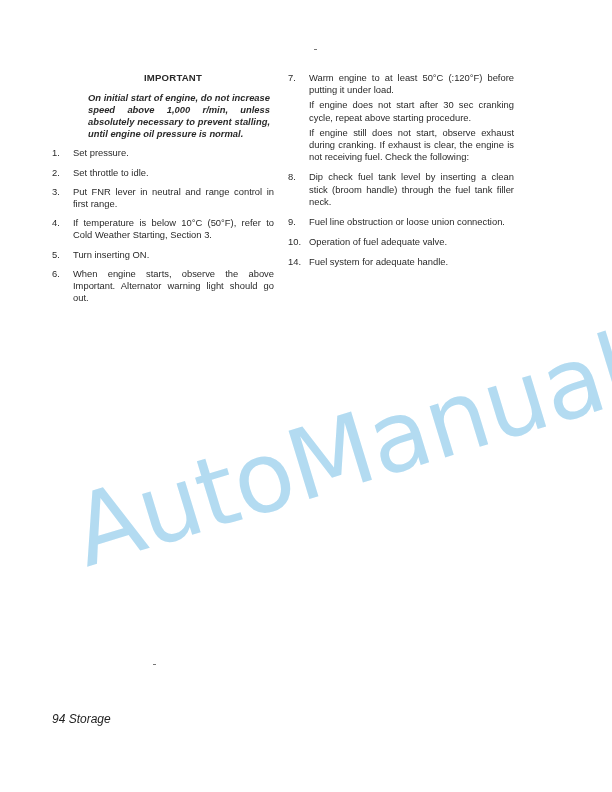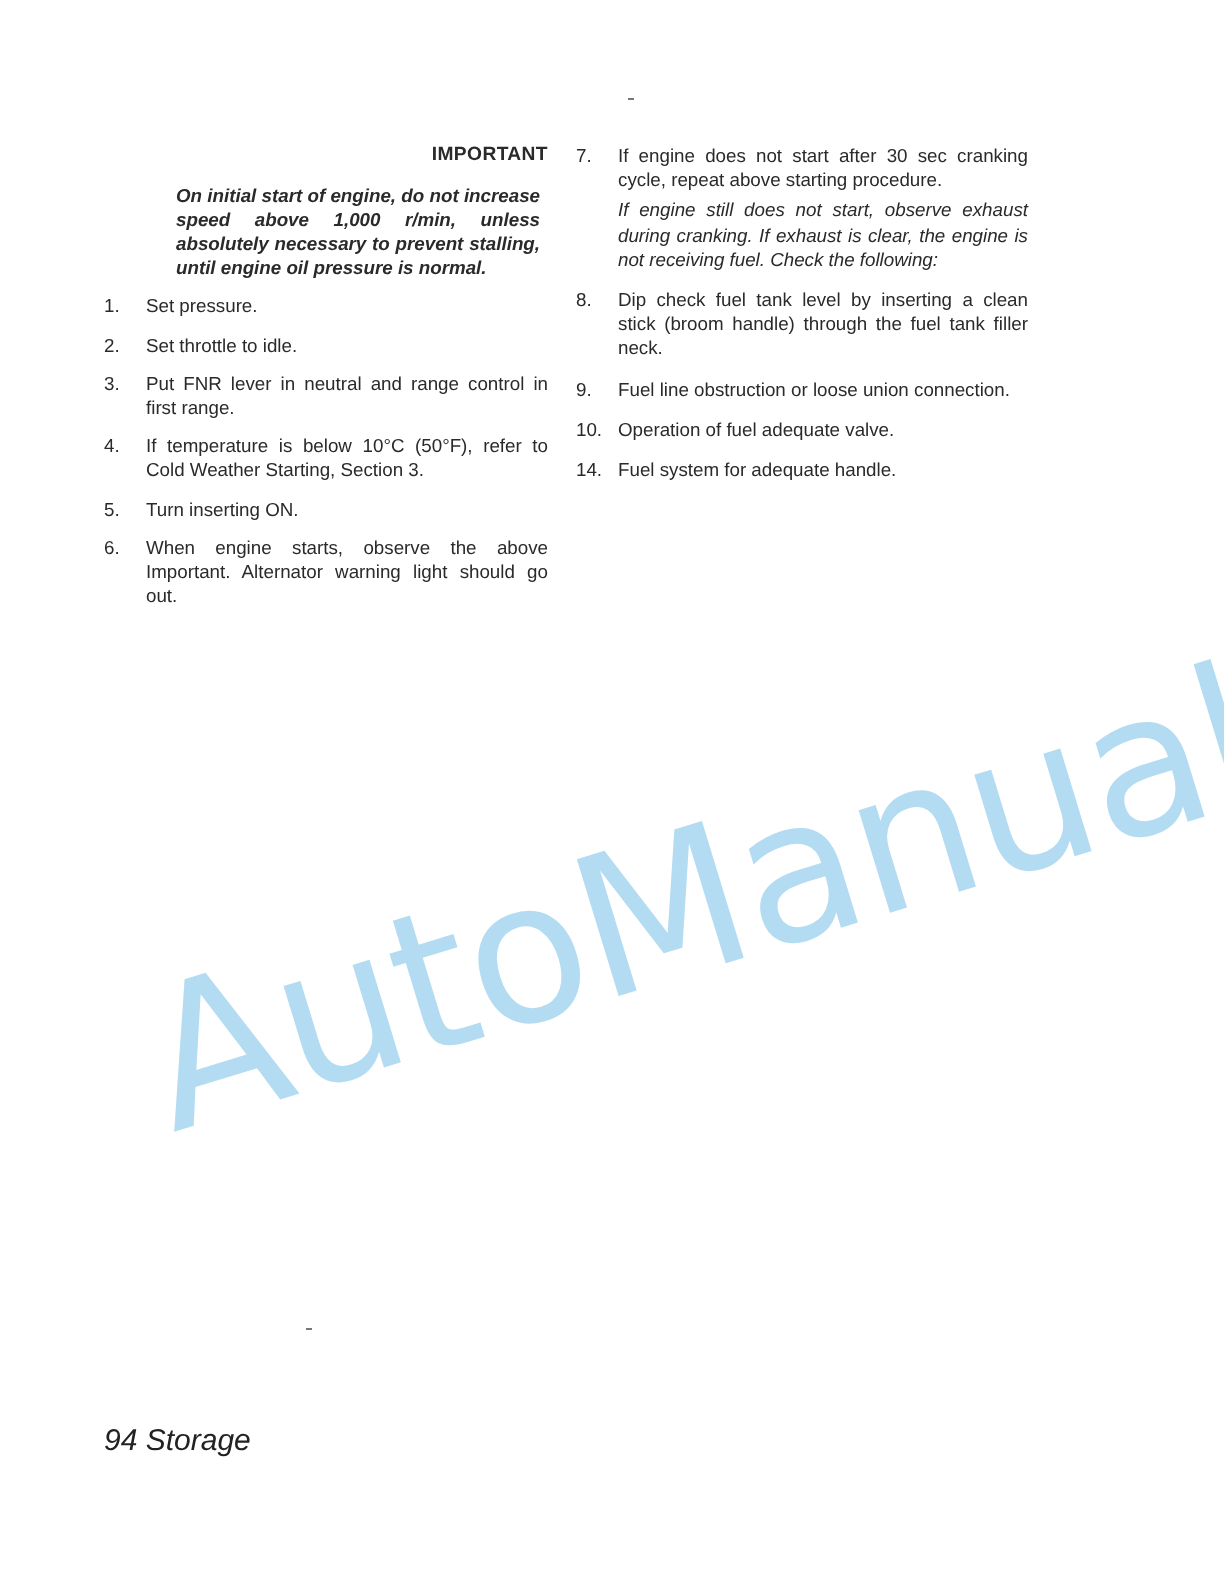--- a/index.html
+++ b/index.html
@@ -24,21 +24,21 @@
     .col {
       position: absolute;
       top: 72px;
       font-size: 9.4px;
       line-height: 12.2px;
     }
     .col-left { left: 52px; width: 222px; }
     .col-right { left: 288px; width: 226px; }
 
     .important-heading {
-      text-align: right;
+      text-align: center;
       font-weight: bold;
       font-size: 9.6px;
       letter-spacing: 0.2px;
       margin: 0 0 8px 0;
       padding-left: 20px;
     }
     .important-body {
       font-weight: bold;
       font-style: italic;
       text-align: justify;
@@ -55,30 +55,30 @@
       width: 21px;
       flex: 0 0 21px;
     }
     .step-text {
       flex: 1;
       text-align: justify;
     }
     .step-para {
       margin: 0;
     }
-    .step-para + .step-para { margin-top: 3px; font-style: italic; }
+    .step-para + .step-para { margin-top: 3px; }
 
     .col-right .step { margin-bottom: 8px; }
 
     .footer {
       position: absolute;
       left: 52px;
       top: 712px;
       font-style: italic;
-      font-size: 15px;
+      font-size: 12px;
       color: #222;
     }
     .speck {
       position: absolute;
       width: 3px; height: 1px;
       background: #777;
     }
     .watermark {
       position: absolute;
       left: 88px;
@@ -131,20 +131,21 @@
     <div class="step">
       <span class="step-num">6.</span>
       <span class="step-text">When engine starts, observe the above Important. Alternator warning light should go out.</span>
     </div>
   </div>
 
   <div class="col col-right">
     <div class="step">
       <span class="step-num">7.</span>
       <div class="step-text">
+        <p class="step-para">Warm engine to at least 50°C (:120°F) before putting it under load.</p>
         <p class="step-para">If engine does not start after 30 sec cranking cycle, repeat above starting procedure.</p>
         <p class="step-para">If engine still does not start, observe exhaust during cranking. If exhaust is clear, the engine is not receiving fuel. Check the following:</p>
       </div>
     </div>
     <div class="step">
       <span class="step-num">8.</span>
       <span class="step-text">Dip check fuel tank level by inserting a clean stick (broom handle) through the fuel tank filler neck.</span>
     </div>
     <div class="step">
       <span class="step-num">9.</span>

